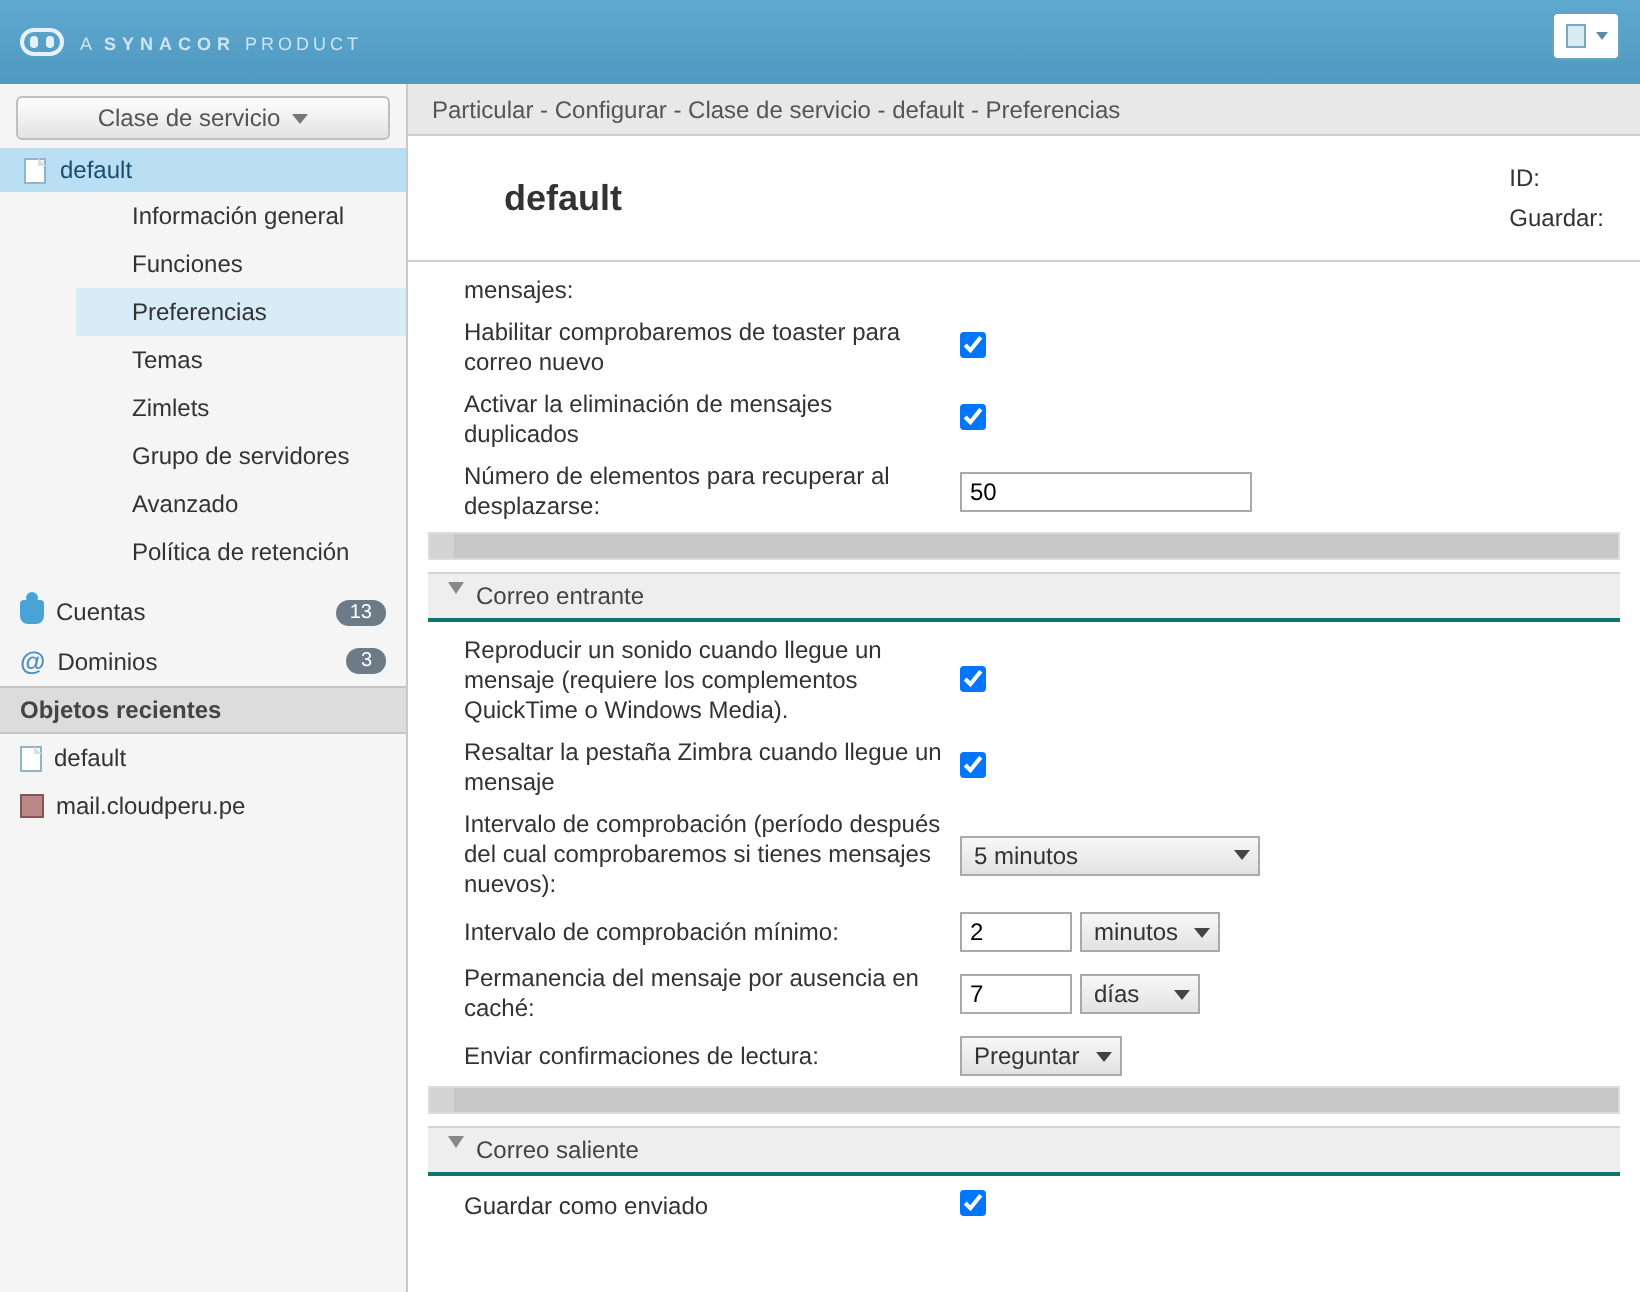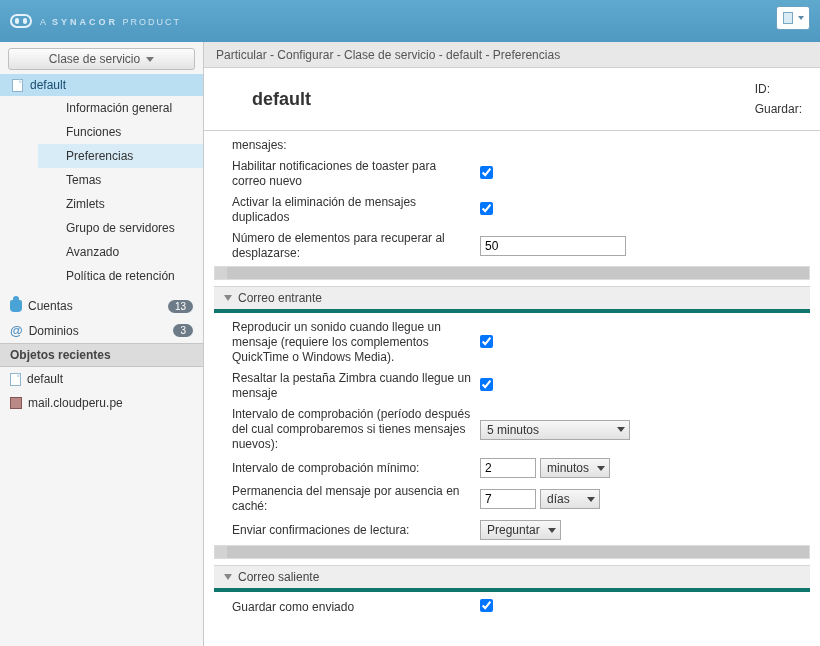--- a/index.html
+++ b/index.html
@@ -56,21 +56,21 @@
   .meta-row { display:flex; gap:10px; }
 
   
   .body { flex:1; overflow-y:auto; overflow-x:hidden; padding: 0 0 10px 0; }
 
   .panel { border:0; margin:4px 10px 2px 10px; }
   .hscroll { height:14px; background:#eaeaea; margin:2px 10px; position:relative; border:1px solid #dcdcdc;}
   .hscroll .thumb-l { position:absolute; left:0; top:0; bottom:0; width:12px; background:#d3d3d3;}
   .hscroll .track { position:absolute; left:12px; right:0; top:0; bottom:0; background:#c7c7c7;}
 
-  .group-header { background:#eeeeee; border-top:1px solid #d5d5d5; border-bottom:4px solid #0f766e; padding:4px 10px; margin:6px 10px 2px 10px; display:flex; align-items:center; gap:6px; color:#444;}
+  .group-header { background:#eeeeee; border-top:1px solid #d5d5d5; border-bottom:2px solid #0f766e; padding:4px 10px; margin:6px 10px 2px 10px; display:flex; gap:6px; color:#444;}
   .group-header .tri { width:0;height:0;border-left:4px solid transparent;border-right:4px solid transparent;border-top:6px solid #888;}
 
   .row { display:flex; align-items:center; padding:3px 12px 3px 18px; gap:8px;}
   .row .label { width: 240px; color:#333; line-height:1.25;}
   .row .control { flex:0 0 auto; }
   input[type=checkbox] { width:13px; height:13px; }
   input[type=text] { border:1px solid #a9a9a9; height:20px; padding:1px 4px; font-size:12px;}
   .num-short { width:56px; }
   .num-wide { width:146px; }
   .select { display:inline-flex; align-items:center; border:1px solid #a9a9a9; background:linear-gradient(#f7f7f7,#e2e2e2); height:20px; padding:0 4px 0 6px; font-size:12px; color:#333; min-width:60px; justify-content:space-between; gap:8px; cursor:pointer;}
@@ -166,21 +166,21 @@
     </div>
 
     <div class="body">
 
       <div class="panel">
         <div class="row">
           <div class="label">mensajes:</div>
           <div class="control"></div>
         </div>
         <div class="row">
-          <div class="label">Habilitar notificaciones de toaster para correo nuevo</div>
+          <div class="label">Habilitar comprobaremos de toaster para correo nuevo</div>
           <div class="control"><input type="checkbox" checked="" style=""></div>
         </div>
         <div class="row">
           <div class="label">Activar la eliminación de mensajes duplicados</div>
           <div class="control"><input type="checkbox" checked="" style=""></div>
         </div>
         <div class="row">
           <div class="label">Número de elementos para recuperar al desplazarse:</div>
           <div class="control"><input type="text" class="num-wide" value="50" style=""></div>
         </div>

